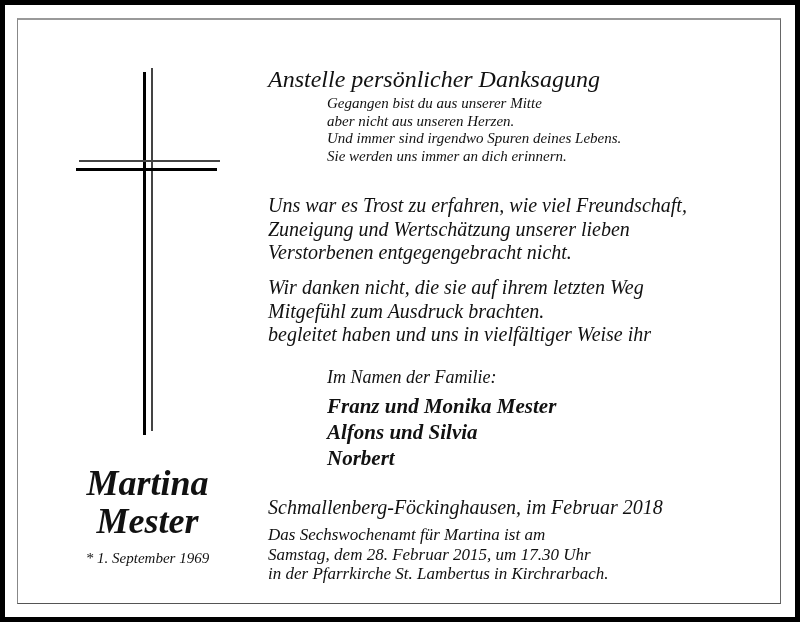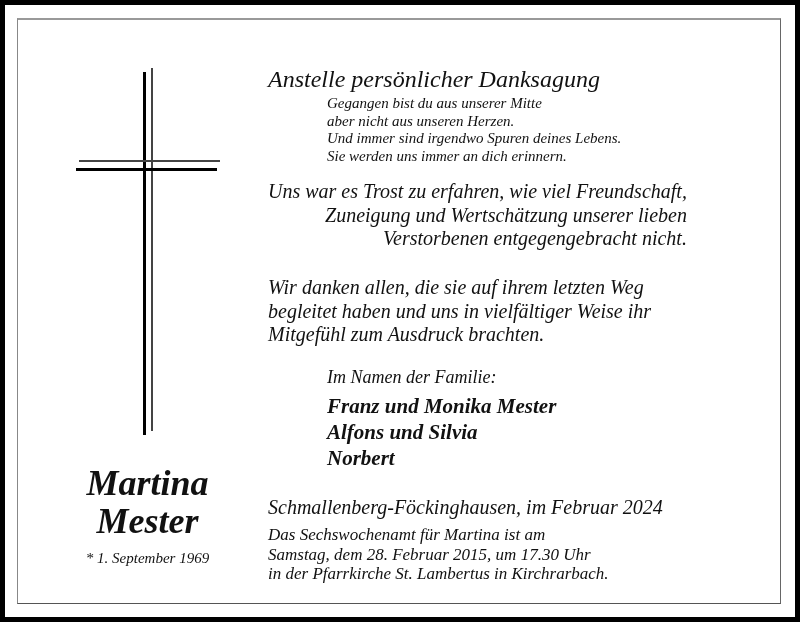--- a/index.html
+++ b/index.html
@@ -4,21 +4,21 @@
 <style>
   html, body { margin:0; padding:0; background:#ffffff; }
   body { width:800px; height:622px; position:relative; overflow:hidden; font-family:"Liberation Serif", "DejaVu Serif", serif; color:#111; }
   .outer { position:absolute; left:0; top:0; width:800px; height:622px; box-sizing:border-box; border-top:5px solid #000; border-left:5px solid #000; border-right:5px solid #000; border-bottom:5px solid #000; }
   .inner { position:absolute; left:17px; top:18px; width:764px; height:586px; box-sizing:border-box; border-top:2px solid #999; border-left:1px solid #888; border-right:1px solid #666; border-bottom:1px solid #555; }
   .line { position:absolute; background:#000; }
   .txt { position:absolute; white-space:nowrap; font-style:italic; }
   .heading { left:268px; top:53px; font-size:24px; font-weight:normal;margin-top:13px; }
   .poem { left:327px; top:95px; font-size:15px; line-height:17.5px; }
   .para { left:268px; font-size:20px; line-height:23.5px; }
-  .p1 { top:180px;text-align:right; }
+  .p1 { top:194px; }
   .p2 { top:276px; }
   .fam-intro { left:327px; top:367px; font-size:18px; }
   .fam-names { left:327px; top:393px; font-size:21px; font-weight:bold; line-height:26px; }
   .place { left:268px; top:496px; font-size:20px; }
   .notice { left:268px; top:525px; font-size:17px; line-height:19.5px; }
   .name { left:60px; width:175px; text-align:center; font-size:36px; font-weight:bold; line-height:38px; top:452px;margin-top:12px; }
   .dates { left:60px; width:175px; text-align:center; font-size:15px; line-height:22px; top:547px; }
 </style>
 </head>
 <body>
@@ -50,31 +50,31 @@
   <div>Sie werden uns immer an dich erinnern.</div>
 </div>
 
 <div class="txt para p1">
   <div>Uns war es Trost zu erfahren, wie viel Freundschaft,</div>
   <div>Zuneigung und Wertschätzung unserer lieben</div>
   <div>Verstorbenen entgegengebracht nicht.</div>
 </div>
 
 <div class="txt para p2">
-  <div>Wir danken allen, die sie auf ihrem letzten Weg</div>
+  <div>Wir danken nicht, die sie auf ihrem letzten Weg</div>
+  <div>Mitgefühl zum Ausdruck brachten.</div>
   <div>begleitet haben und uns in vielfältiger Weise ihr</div>
-  <div>Mitgefühl zum Ausdruck brachten.</div>
 </div>
 
 <div class="txt fam-intro">Im Namen der Familie:</div>
 <div class="txt fam-names">
   <div>Franz und Monika Mester</div>
   <div>Alfons und Silvia</div>
   <div>Norbert</div>
 </div>
 
-<div class="txt place">Schmallenberg-Föckinghausen, im Februar 2024</div>
+<div class="txt place">Schmallenberg-Föckinghausen, im Februar 2018</div>
 
 <div class="txt notice">
   <div>Das Sechswochenamt für Martina ist am</div>
   <div>Samstag, dem 28. Februar 2015, um 17.30 Uhr</div>
   <div>in der Pfarrkirche St. Lambertus in Kirchrarbach.</div>
 </div>
 
 </body></html>

